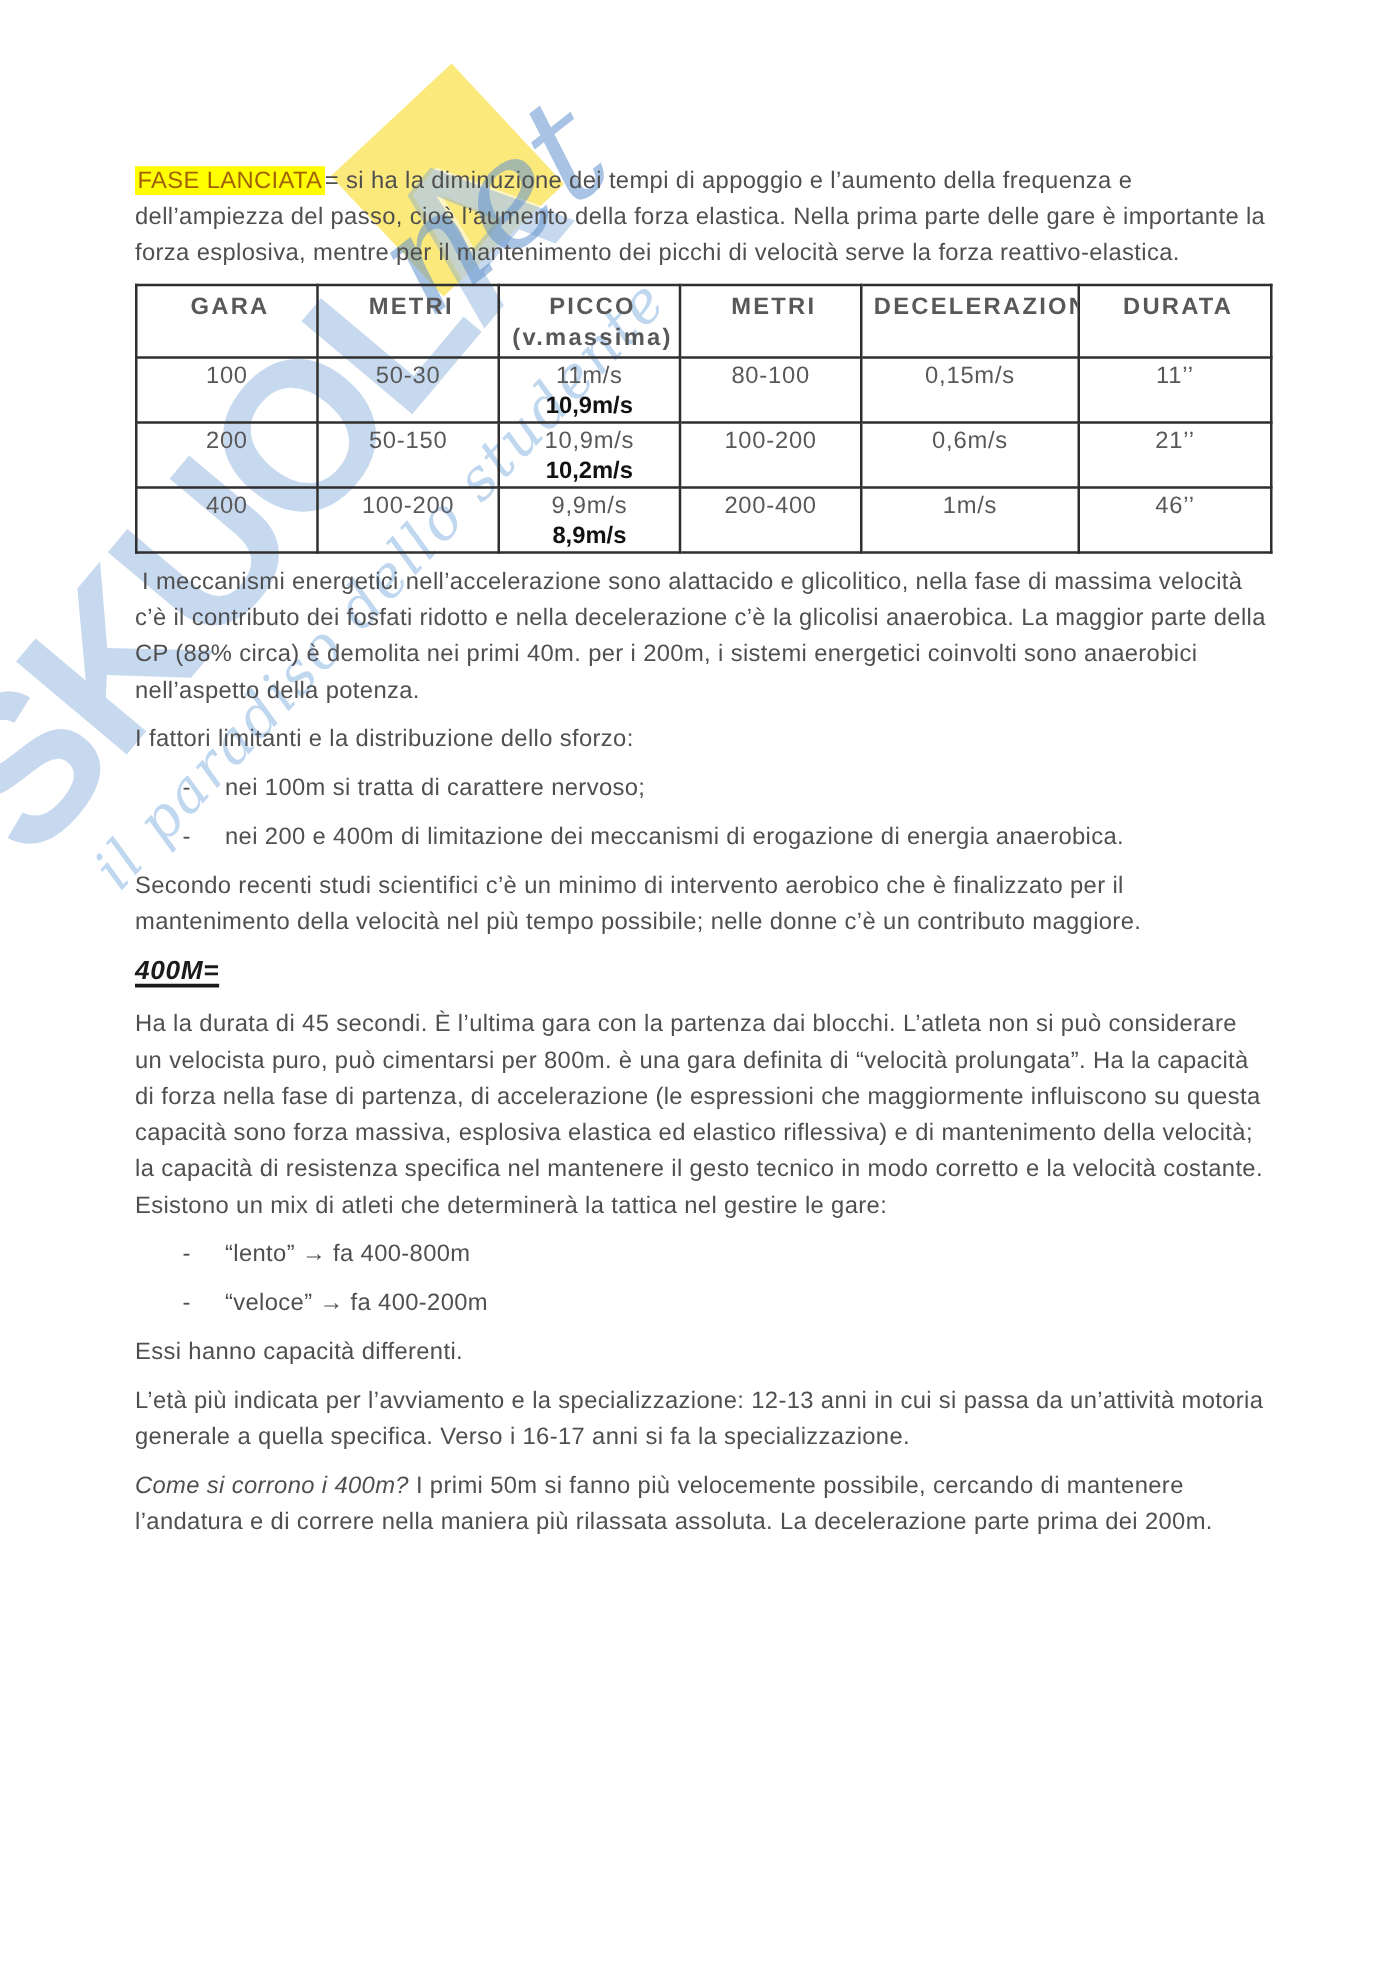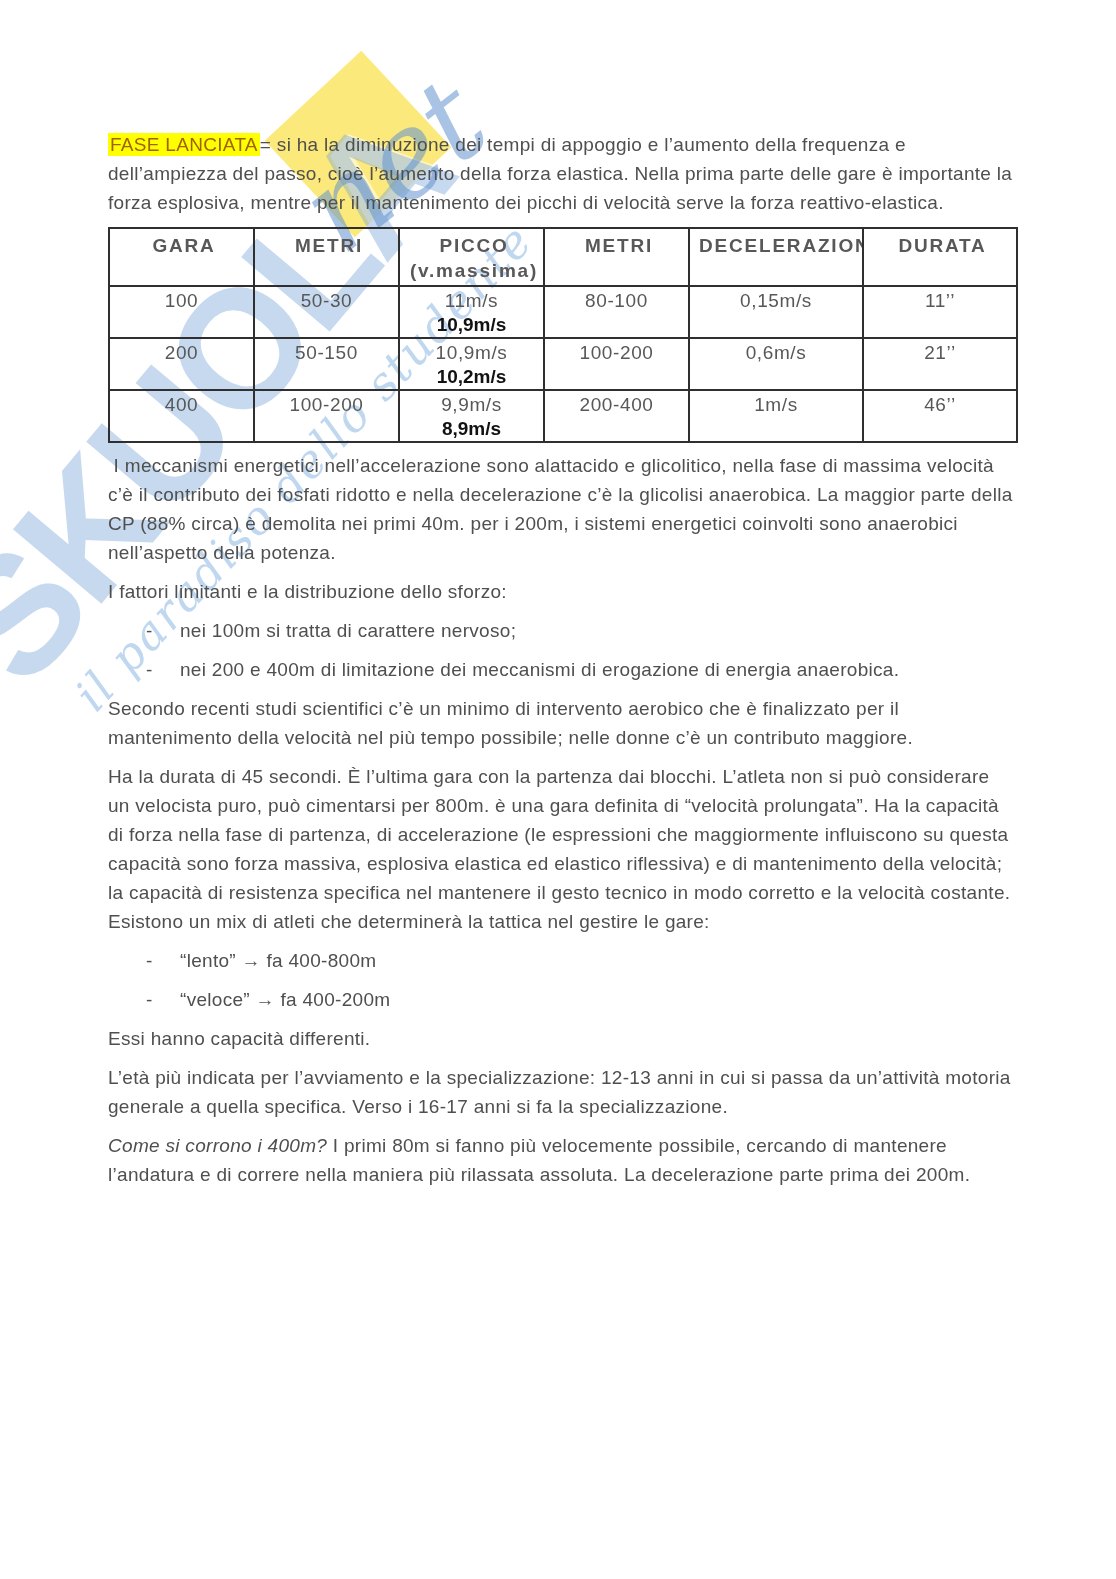--- a/index.html
+++ b/index.html
@@ -194,29 +194,30 @@
 
     <p class="para">I fattori limitanti e la distribuzione dello sforzo:</p>
 
     <div class="list">
       <div class="li"><span class="marker">-</span><span class="li-text">nei 100m si tratta di carattere nervoso;</span></div>
       <div class="li"><span class="marker">-</span><span class="li-text">nei 200 e 400m di limitazione dei meccanismi di erogazione di energia anaerobica.</span></div>
     </div>
 
     <p class="para">Secondo recenti studi scientifici c’è un minimo di intervento aerobico che è finalizzato per il mantenimento della velocità nel più tempo possibile; nelle donne c’è un contributo maggiore.</p>
 
+    <h2 class="heading">400M=</h2>
 
     <p class="para">Ha la durata di 45 secondi. È l’ultima gara con la partenza dai blocchi. L’atleta non si può considerare un velocista puro, può cimentarsi per 800m. è una gara definita di “velocità prolungata”. Ha la capacità di forza nella fase di partenza, di accelerazione (le espressioni che maggiormente influiscono su questa capacità sono forza massiva, esplosiva elastica ed elastico riflessiva) e di mantenimento della velocità; la capacità di resistenza specifica nel mantenere il gesto tecnico in modo corretto e la velocità costante. Esistono un mix di atleti che determinerà la tattica nel gestire le gare:</p>
 
     <div class="list">
       <div class="li"><span class="marker">-</span><span class="li-text">“lento” → fa 400-800m</span></div>
       <div class="li"><span class="marker">-</span><span class="li-text">“veloce” → fa 400-200m</span></div>
     </div>
 
     <p class="para">Essi hanno capacità differenti.</p>
 
     <p class="para">L’età più indicata per l’avviamento e la specializzazione: 12-13 anni in cui si passa da un’attività motoria generale a quella specifica. Verso i 16-17 anni si fa la specializzazione.</p>
 
-    <p class="para"><em class="lead-italic">Come si corrono i 400m?</em><span class="pre"> I primi 80m si fanno più velocemente possibile, cercando di mantenere l’andatura e di correre nella maniera più rilassata assoluta. La decelerazione parte prima dei 200m.</span></p>
+    <p class="para"><em class="lead-italic">Come si corrono i 400m?</em><span class="pre"> I primi 50m si fanno più velocemente possibile, cercando di mantenere l’andatura e di correre nella maniera più rilassata assoluta. La decelerazione parte prima dei 200m.</span></p>
 
 
   </div>
 </div>
 
 </body></html>

